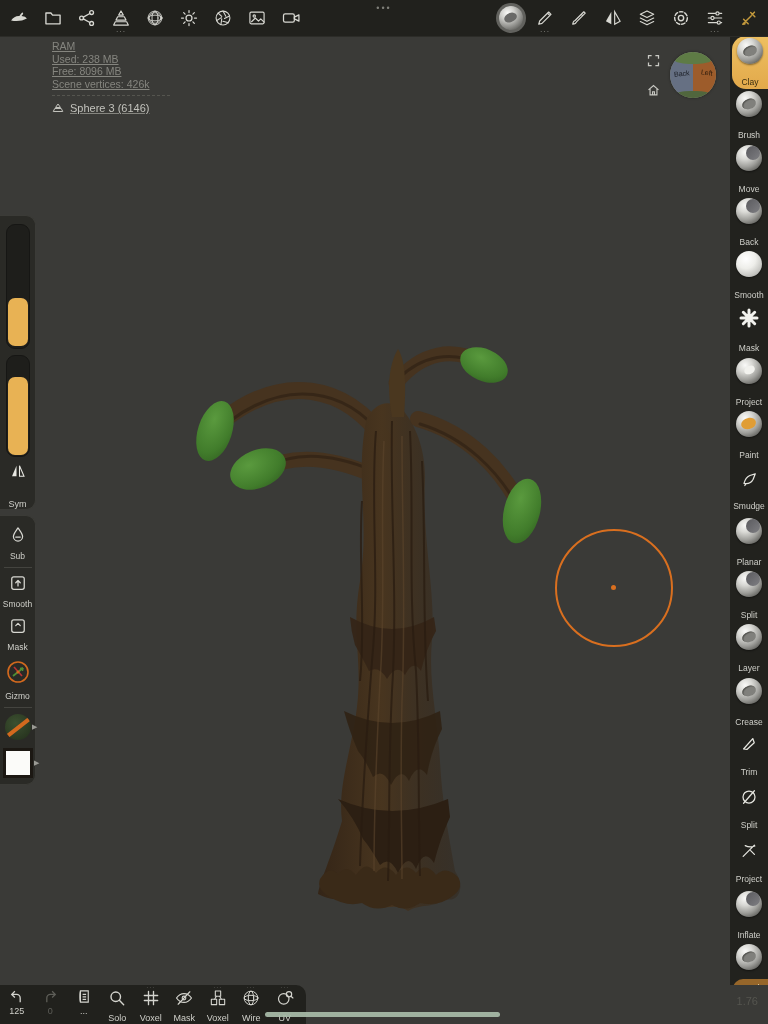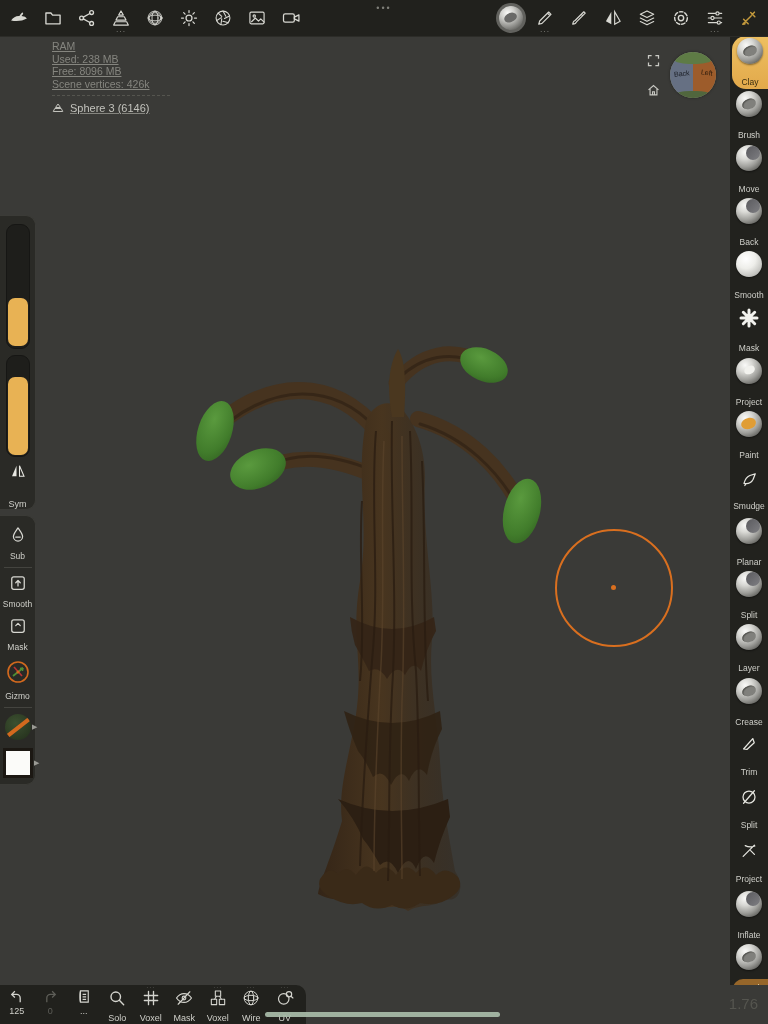--- a/index.html
+++ b/index.html
@@ -102,21 +102,21 @@
   .bottombar{position:absolute;left:0;top:985px;width:306px;height:39px;background:#21211d;
         border-radius:0 10px 0 0;display:flex;align-items:flex-start;z-index:30;padding-top:3px;box-sizing:border-box;}
   .bbtn{width:33.5px;display:flex;flex-direction:column;align-items:center;gap:1px;color:#d4d4ce;position:relative;}
   .bbtn .blabel{font-size:9px;color:#cfcfc9;line-height:10px;}
   .bbtn.dim{color:#5e5e58;}
   .bbtn.dim .blabel{color:#5e5e58;}
   .bbtn .topdots{position:absolute;top:-3px;left:50%;transform:translateX(-50%);font-size:6px;
         letter-spacing:1px;color:#8a8a84;line-height:5px;}
   .scrollpill{position:absolute;left:265px;top:1012px;width:235px;height:5px;background:#a9bda9;
         border-radius:3px;z-index:40;opacity:.92;}
-  .scaleind{position:absolute;right:10px;top:995px;font-size:15px;color:#55554f;z-index:10;}
+  .scaleind{position:absolute;right:10px;top:995px;font-size:11px;color:#55554f;z-index:10;}
   
   .canvas3d{position:absolute;left:0;top:36px;width:768px;height:988px;z-index:1;}
   .brushcursor{position:absolute;left:555px;top:493px;width:118px;height:118px;border:2.5px solid #d96f1f;
         border-radius:50%;z-index:6;box-sizing:border-box;}
   .brushcursor::after{content:"";position:absolute;left:54px;top:54px;width:5px;height:5px;
         border-radius:50%;background:#d96f1f;}
 </style>
 </head>
 <body>
 

